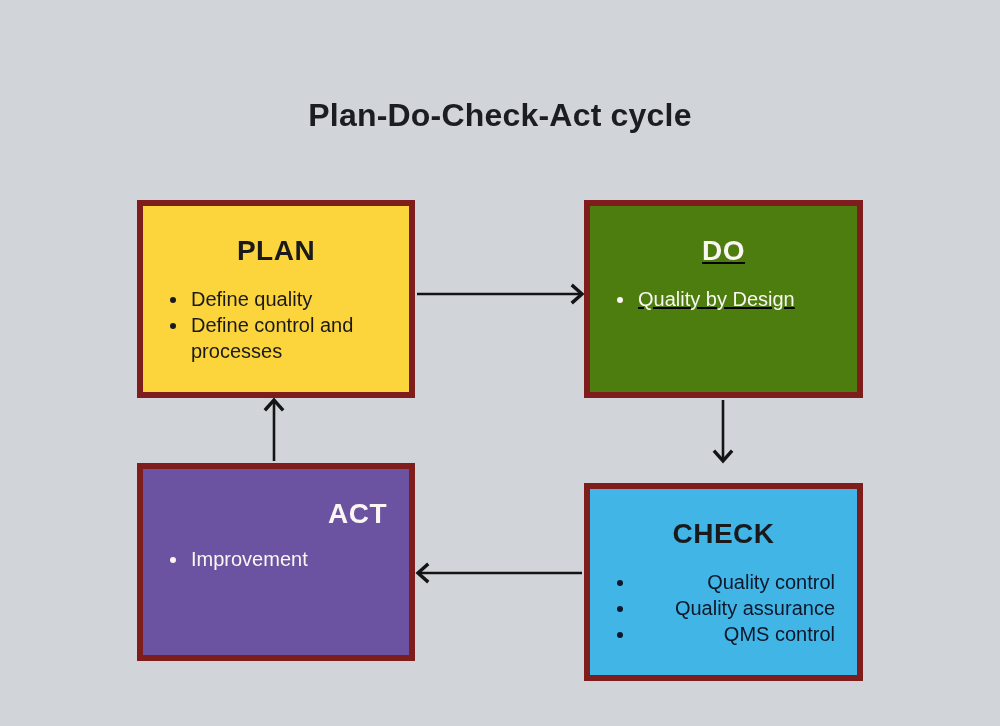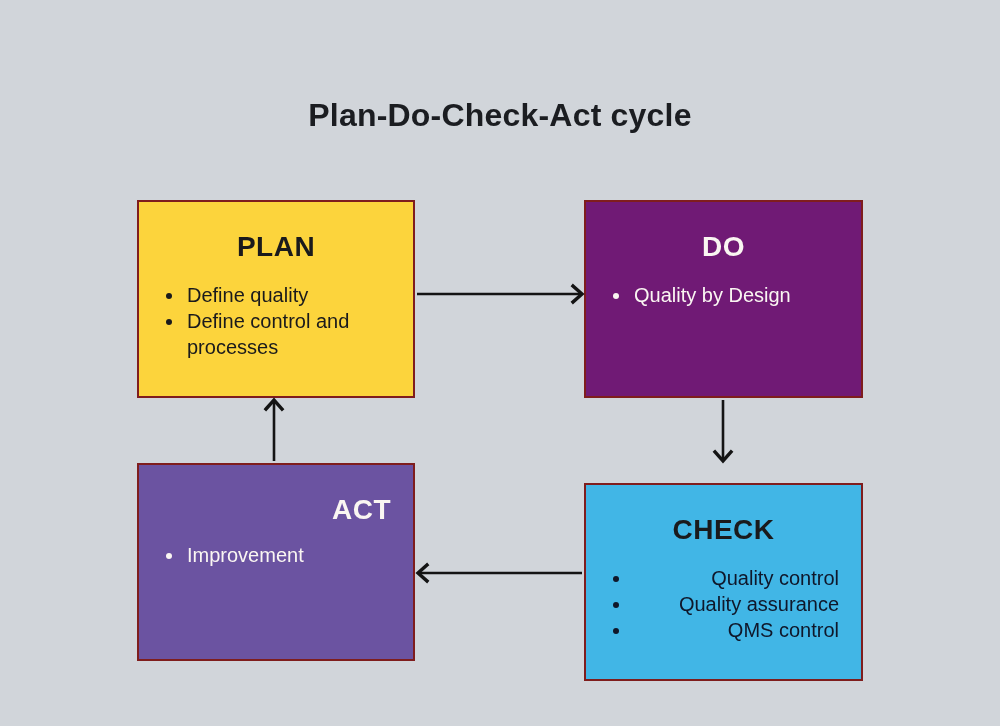--- a/index.html
+++ b/index.html
@@ -22,21 +22,21 @@
     font-weight: 700;
     letter-spacing: 0.2px;
     color: #1b1d21;
     margin-top: 33px;
   }
 
   .box {
     position: absolute;
     width: 278px;
     height: 198px;
-    border: 2px solid #7f1d1d;
+    border: 6px solid #7f1d1d;
     box-sizing: border-box;
     padding: 28px 22px 18px 0;
   }
   .box h2 {
     margin: 0;
     text-align: center;
     font-size: 28px;
     line-height: 34px;
     font-weight: 700;
     letter-spacing: 0.5px;
@@ -76,21 +76,21 @@
   <div class="diagram-title">Plan-Do-Check-Act cycle</div>
 
   <div class="box box-plan" style="background-color: rgb(252, 212, 60);">
     <h2 style="color: rgb(26, 26, 28);">PLAN</h2>
     <ul style="color: rgb(26, 26, 28);">
       <li>Define quality</li>
       <li>Define control and processes</li>
     </ul>
   </div>
 
-  <div class="box box-do" style="background-color: #701a75;">
+  <div class="box box-do" style="background-color: #4d7c0f; text-decoration: underline;">
     <h2 style="color: rgb(250, 246, 242);">DO</h2>
     <ul style="color: rgb(250, 246, 242);">
       <li>Quality by Design</li>
     </ul>
   </div>
 
   <div class="box box-check" style="background-color: rgb(65, 182, 230); margin-top: 20px;">
     <h2 style="color: rgb(26, 26, 28);">CHECK</h2>
     <ul style="color: #0f172a; text-align: right;">
       <li>Quality control</li>

